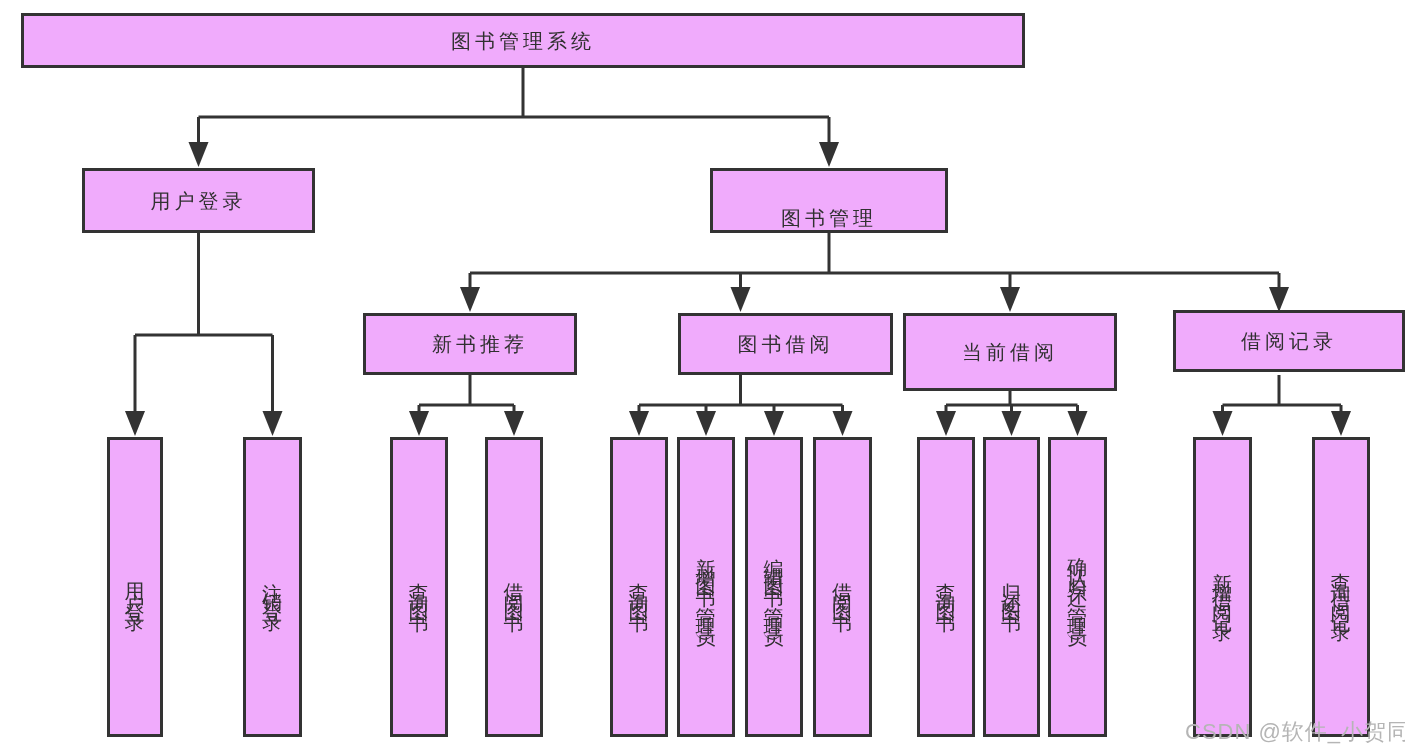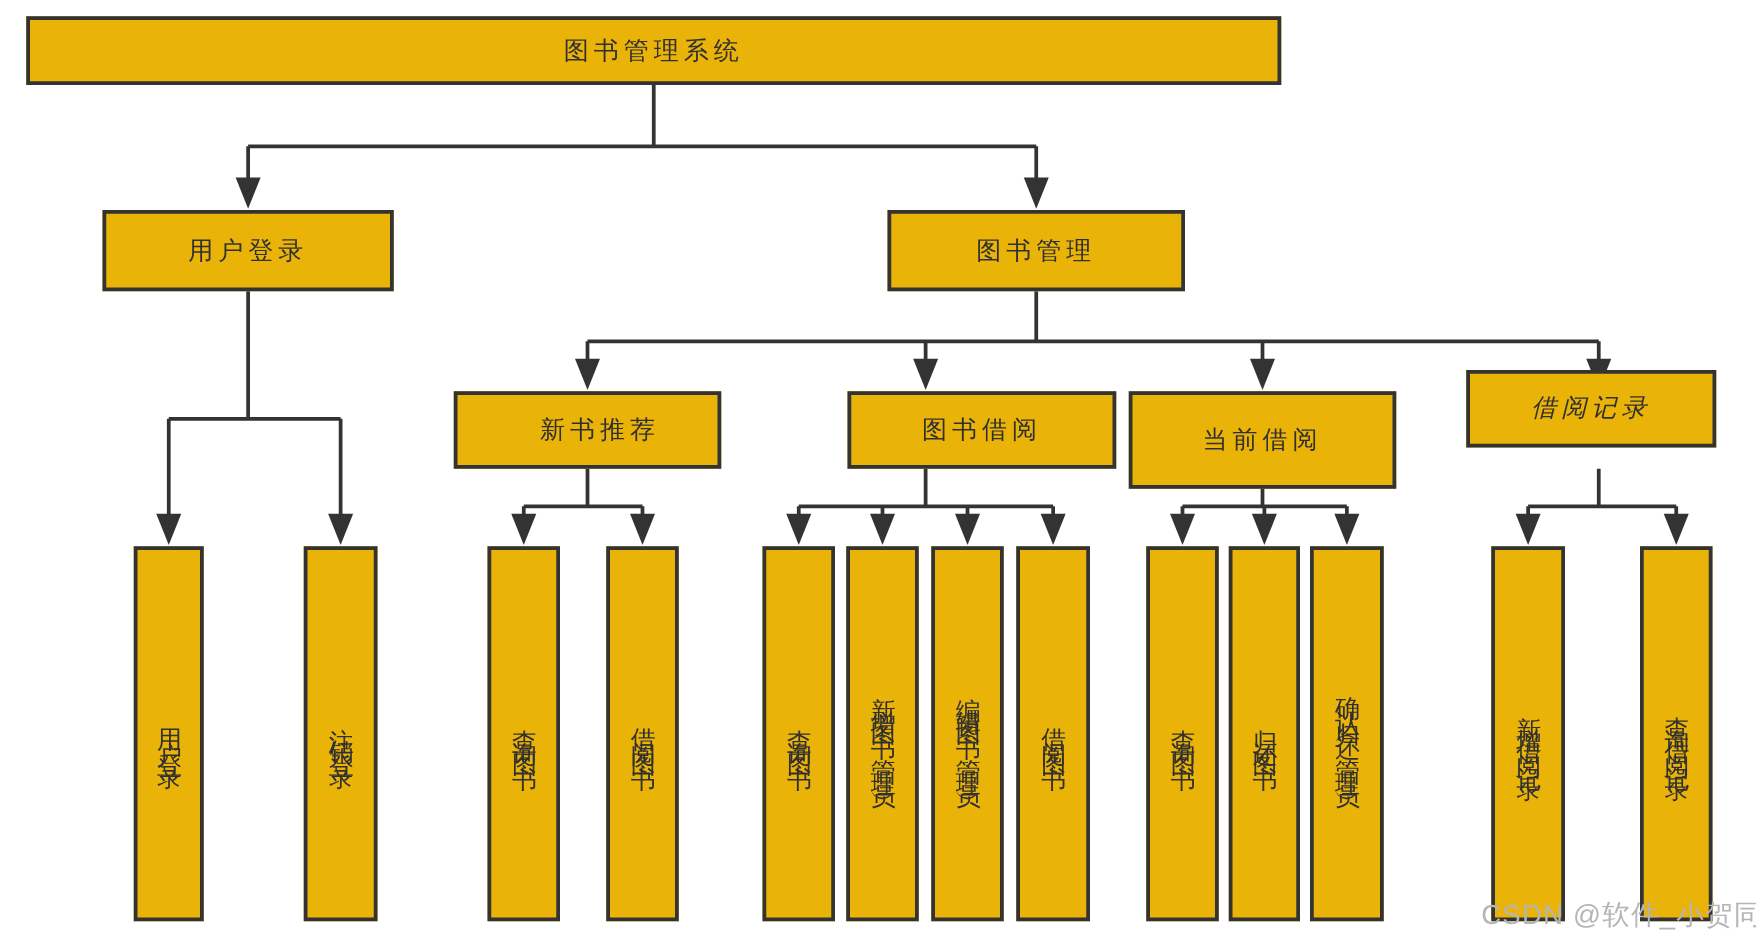--- a/index.html
+++ b/index.html
@@ -36,21 +36,21 @@
     stroke-width: 3;
     fill: none;
   }
   #connectors polygon {
     fill: var(--line);
     stroke: none;
   }
   .node {
     position: absolute;
     box-sizing: border-box;
-    background: #eab308;
+    background: #f0abfc;
     border: 3px solid var(--line);
     display: flex;
     align-items: center;
     justify-content: center;
     color: var(--text);
     z-index: 2;
   }
   .node.horiz span {
     font-size: 20px;
     letter-spacing: 4px;
@@ -142,33 +142,33 @@
         <polygon points="1331,411 1351,411 1341,436"></polygon>
       </g>
     </svg>
   <div id="nodes">
       <div class="node horiz" style="left: 21px; top: 13px; width: 1004px; height: 55px;">
         <span>图书管理系统</span>
       </div>
       <div class="node horiz" style="left: 82px; top: 168px; width: 233px; height: 65px;">
         <span>用户登录</span>
       </div>
-      <div class="node horiz" style="left: 710px; top: 168px; width: 238px; height: 65px;">
+      <div class="node horiz" style="left: 710px; top: 168px; width: 238px; height: 65px; align-items: flex-end;">
         <span>图书管理</span>
       </div>
       <div class="node horiz" style="left: 363px; top: 313px; width: 214px; height: 62px; padding-left: 20px;">
         <span>新书推荐</span>
       </div>
       <div class="node horiz" style="left: 633px; top: 313px; width: 215px; height: 62px; margin-left: 45px;">
         <span>图书借阅</span>
       </div>
       <div class="node horiz" style="left: 903px; top: 313px; width: 214px; height: 78px;">
         <span>当前借阅</span>
       </div>
-      <div class="node horiz" style="left: 1173px; top: 296px; width: 200px; height: 62px; font-style: italic;">
+      <div class="node horiz" style="left: 1173px; top: 310px; width: 232px; height: 62px;">
         <span>借阅记录</span>
       </div>
       <div class="node vert" style="left: 107px; top: 437px; width: 56px; height: 300px;">
         <span>用户登录</span>
       </div>
       <div class="node vert" style="left: 243px; top: 437px; width: 59px; height: 300px;">
         <span>注销登录</span>
       </div>
       <div class="node vert" style="left: 390px; top: 437px; width: 58px; height: 300px;">
         <span>查询图书</span>

